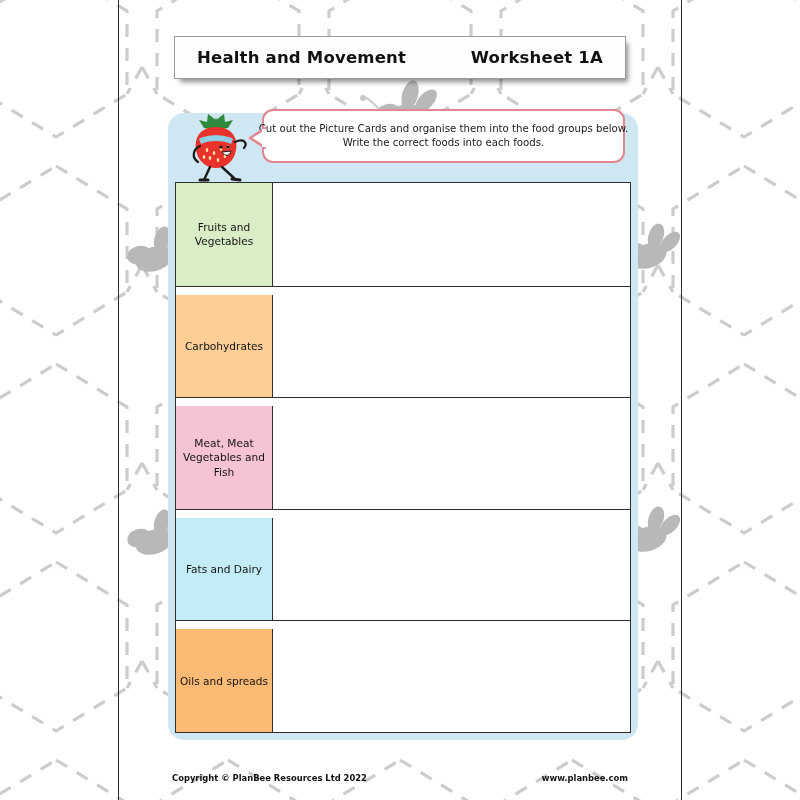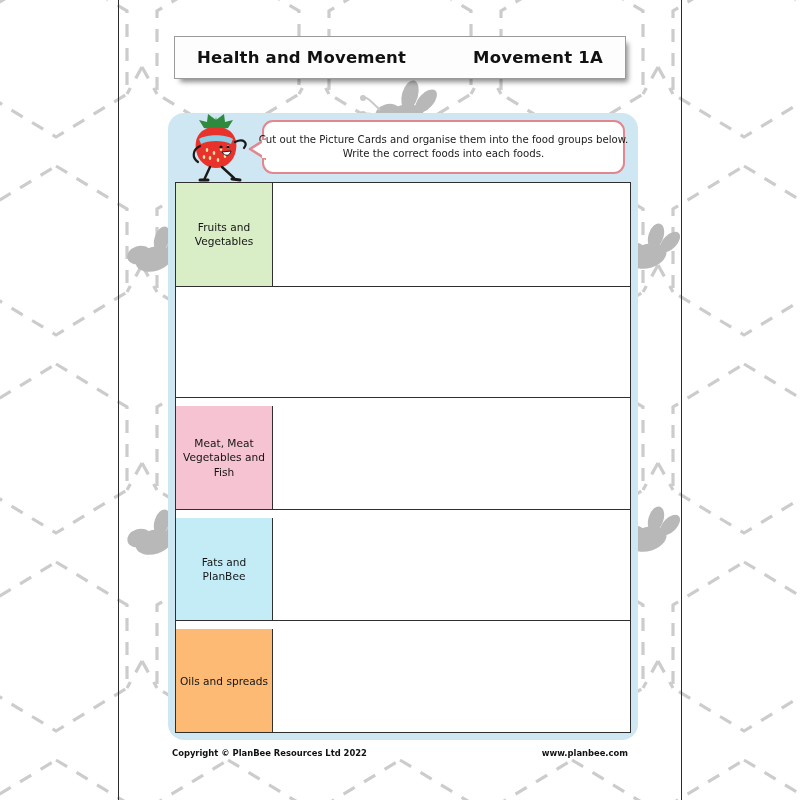--- a/index.html
+++ b/index.html
@@ -56,21 +56,21 @@
   .blue-panel{
     position:absolute;left:168px;top:113px;width:470px;height:627px;
     background:#cfe7f2;border-radius:16px;
   }
 
   
   .mascot{position:absolute;left:180px;top:112px;width:72px;height:70px;}
 
   
   .bubble{
-    position:absolute;left:262px;top:120px;width:363px;height:54px;
+    position:absolute;left:262px;top:109px;width:363px;height:54px;
     background:#ffffff;border:2.6px solid #e2868f;border-radius:11px;
     box-sizing:border-box;
     display:flex;flex-direction:column;align-items:center;justify-content:center;text-align:right;
   }
   .bubble-line{
     font-family:"DejaVu Sans", sans-serif;
     font-size:10.2px;color:#1a1a1a;line-height:1.42;white-space:nowrap;
   }
   .bubble-tail{
     position:absolute;left:-16px;top:16px;width:18px;height:22px;
@@ -95,21 +95,21 @@
   }
   .tcell{flex:1 1 auto;background:transparent;}
 
   
   .footer{
     position:absolute;left:172px;top:748px;width:456px;
     display:flex;justify-content:space-between;align-items:center;
   }
   .footer-text{
     font-family:"DejaVu Sans", sans-serif;
-    font-weight:bold;font-size:8.4px;color:#111;white-space:nowrap;
+    font-weight:bold;font-size:8.4px;color:#111;white-space:nowrap;margin-top:25px;
   }
 </style>
 </head>
 <body>
 
 <div id="page-root">
 
   <svg class="honeycomb" width="800" height="800" viewBox="0 0 800 800" aria-hidden="true">
     <defs>
       <pattern id="hexpat" width="172" height="198" patternUnits="userSpaceOnUse" patternTransform="translate(-30,-34)">
@@ -183,21 +183,21 @@
       <ellipse cx="58" cy="20" rx="7" ry="12.5" transform="rotate(44 58 20)"></ellipse>
     </g>
     <g fill="none" stroke="#c9c9c9" stroke-width="2">
       <path d="M14 28 C7 20 4 17 1 18"></path>
     </g>
     <circle cx="1" cy="18" r="2.6" fill="#c9c9c9"></circle>
   </svg>
 
   <div class="header-box">
     <span class="header-title">Health and Movement</span>
-    <span class="header-worksheet">Movement 1A</span>
+    <span class="header-worksheet">Worksheet 1A</span>
   </div>
 
 
   <div class="blue-panel"></div>
 
   <svg class="mascot" viewBox="0 0 72 70">
 
     <g fill="#2e8b3d">
       <path d="M36 8 L44 2 L45 10 L53 8 L48 16 L36 18 Z"></path>
       <path d="M36 8 L28 2 L27 10 L19 8 L24 16 L36 18 Z"></path>
@@ -251,30 +251,31 @@
 
   <div class="table">
 
     <div class="trow">
       <div class="tlabel" style="background: rgb(217, 237, 198);">Fruits and Vegetables</div>
       <div class="tcell"></div>
     </div>
 
 
     <div class="trow">
+      <div class="tlabel" style="background: rgb(251, 206, 150);">Carbohydrates</div>
       <div class="tcell"></div>
     </div>
 
     <div class="trow">
       <div class="tlabel" style="background: rgb(246, 195, 210);">Meat, Meat Vegetables and Fish</div>
       <div class="tcell"></div>
     </div>
 
     <div class="trow">
-      <div class="tlabel" style="background: rgb(195, 236, 247);">Fats and PlanBee</div>
+      <div class="tlabel" style="background: rgb(195, 236, 247);">Fats and Dairy</div>
       <div class="tcell"></div>
     </div>
 
     <div class="trow">
       <div class="tlabel" style="background: #fdba74;">Oils and spreads</div>
       <div class="tcell"></div>
     </div>
 
   </div>
 

